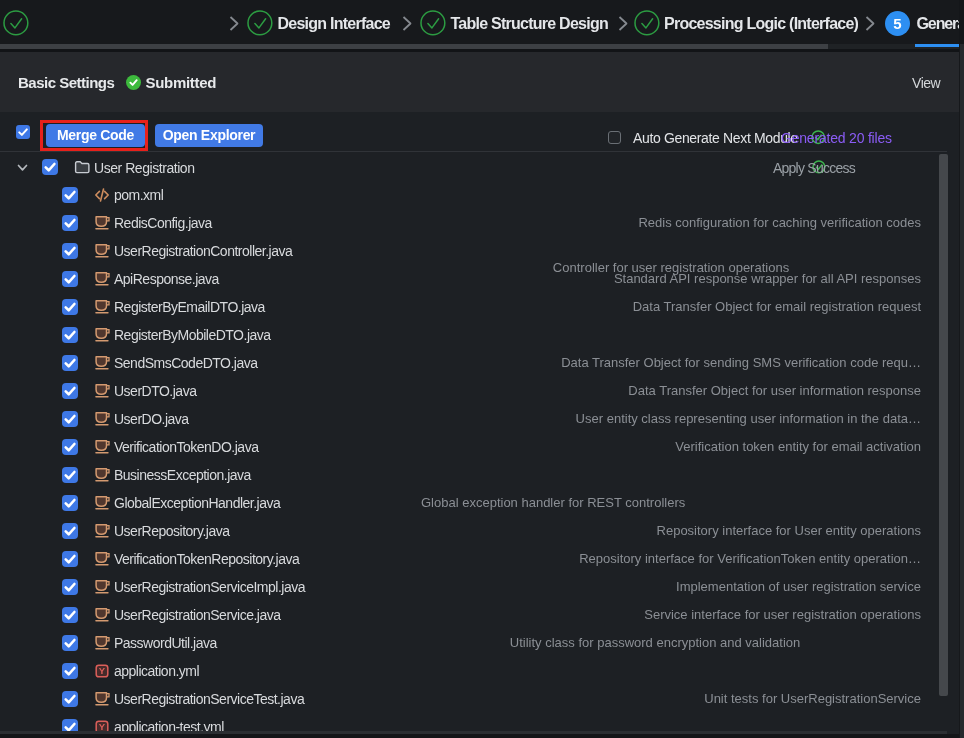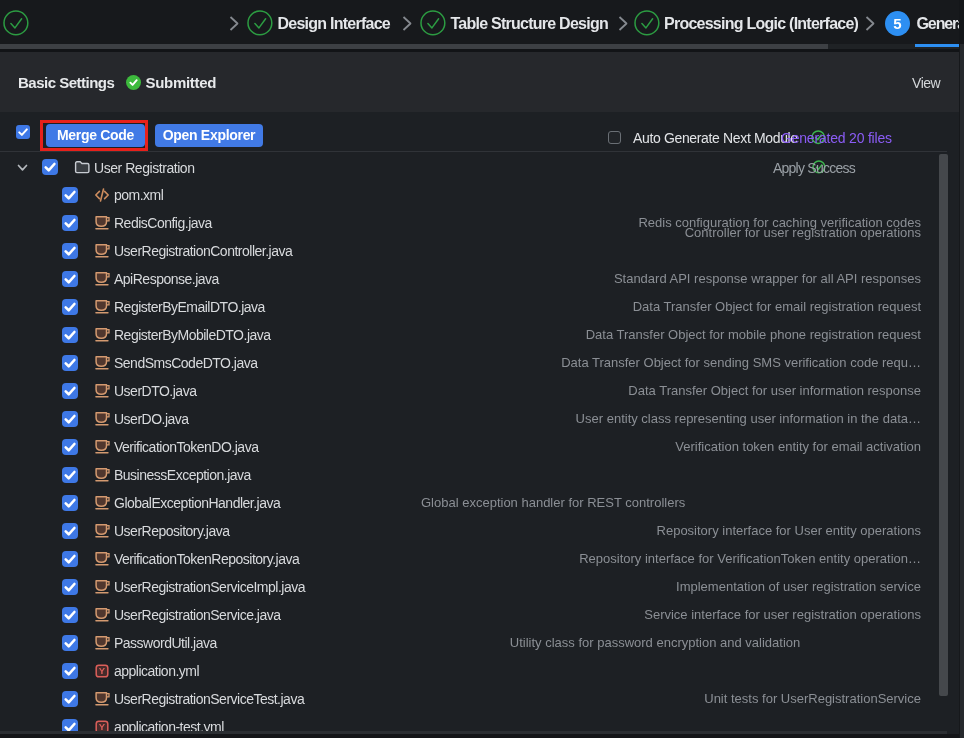--- a/index.html
+++ b/index.html
@@ -117,21 +117,21 @@
       <svg width="16" height="16" viewBox="0 0 16 16">
         <polyline points="3.7,8.4 6.7,11.3 12.4,5.0" fill="none" stroke="#fff" stroke-width="2.6" stroke-linecap="round" stroke-linejoin="round"></polyline>
       </svg>
     </div>
 <svg class="abs" style="left:94px;top:243px" width="17" height="16" viewBox="0 0 17 16">
       <path d="M2.1,1.7 h10.4 v5.1 c0,3 -2.1,4.5 -5.2,4.5 c-3.1,0 -5.2,-1.5 -5.2,-4.5 z" fill="#50372e" stroke="#d49a70" stroke-width="1.5" stroke-linejoin="round"></path>
       <path d="M12.5,2.7 h2.5 v3.2 h-2.5" fill="none" stroke="#d49a70" stroke-width="1.3"></path>
       <line x1="2" y1="13.7" x2="13.9" y2="13.7" stroke="#d49a70" stroke-width="1.6" stroke-linecap="round"></line>
     </svg>
 <div class="abs name" style="left:114px;top:242.5px">UserRegistrationController.java</div>
-<div class="abs desc" style="left:421px;top:225px;width:500px;text-align:right">Controller for user registration operations</div>
+<div class="abs desc" style="left:421px;top:260px;width:500px;text-align:center">Controller for user registration operations</div>
 <div class="abs cb" style="left:62px;top:271px;width:16px;height:16px;border-radius:4px">
       <svg width="16" height="16" viewBox="0 0 16 16">
         <polyline points="3.7,8.4 6.7,11.3 12.4,5.0" fill="none" stroke="#fff" stroke-width="2.6" stroke-linecap="round" stroke-linejoin="round"></polyline>
       </svg>
     </div>
 <svg class="abs" style="left:94px;top:271px" width="17" height="16" viewBox="0 0 17 16">
       <path d="M2.1,1.7 h10.4 v5.1 c0,3 -2.1,4.5 -5.2,4.5 c-3.1,0 -5.2,-1.5 -5.2,-4.5 z" fill="#50372e" stroke="#d49a70" stroke-width="1.5" stroke-linejoin="round"></path>
       <path d="M12.5,2.7 h2.5 v3.2 h-2.5" fill="none" stroke="#d49a70" stroke-width="1.3"></path>
       <line x1="2" y1="13.7" x2="13.9" y2="13.7" stroke="#d49a70" stroke-width="1.6" stroke-linecap="round"></line>
     </svg>
@@ -153,21 +153,20 @@
       <svg width="16" height="16" viewBox="0 0 16 16">
         <polyline points="3.7,8.4 6.7,11.3 12.4,5.0" fill="none" stroke="#fff" stroke-width="2.6" stroke-linecap="round" stroke-linejoin="round"></polyline>
       </svg>
     </div>
 <svg class="abs" style="left:94px;top:327px" width="17" height="16" viewBox="0 0 17 16">
       <path d="M2.1,1.7 h10.4 v5.1 c0,3 -2.1,4.5 -5.2,4.5 c-3.1,0 -5.2,-1.5 -5.2,-4.5 z" fill="#50372e" stroke="#d49a70" stroke-width="1.5" stroke-linejoin="round"></path>
       <path d="M12.5,2.7 h2.5 v3.2 h-2.5" fill="none" stroke="#d49a70" stroke-width="1.3"></path>
       <line x1="2" y1="13.7" x2="13.9" y2="13.7" stroke="#d49a70" stroke-width="1.6" stroke-linecap="round"></line>
     </svg>
 <div class="abs name" style="left:114px;top:326.5px">RegisterByMobileDTO.java</div>
-<div class="abs desc" style="left:421px;top:327px;width:500px;text-align:right">Data Transfer Object for mobile phone registration request</div>
 <div class="abs cb" style="left:62px;top:355px;width:16px;height:16px;border-radius:4px">
       <svg width="16" height="16" viewBox="0 0 16 16">
         <polyline points="3.7,8.4 6.7,11.3 12.4,5.0" fill="none" stroke="#fff" stroke-width="2.6" stroke-linecap="round" stroke-linejoin="round"></polyline>
       </svg>
     </div>
 <svg class="abs" style="left:94px;top:355px" width="17" height="16" viewBox="0 0 17 16">
       <path d="M2.1,1.7 h10.4 v5.1 c0,3 -2.1,4.5 -5.2,4.5 c-3.1,0 -5.2,-1.5 -5.2,-4.5 z" fill="#50372e" stroke="#d49a70" stroke-width="1.5" stroke-linejoin="round"></path>
       <path d="M12.5,2.7 h2.5 v3.2 h-2.5" fill="none" stroke="#d49a70" stroke-width="1.3"></path>
       <line x1="2" y1="13.7" x2="13.9" y2="13.7" stroke="#d49a70" stroke-width="1.6" stroke-linecap="round"></line>
     </svg>

